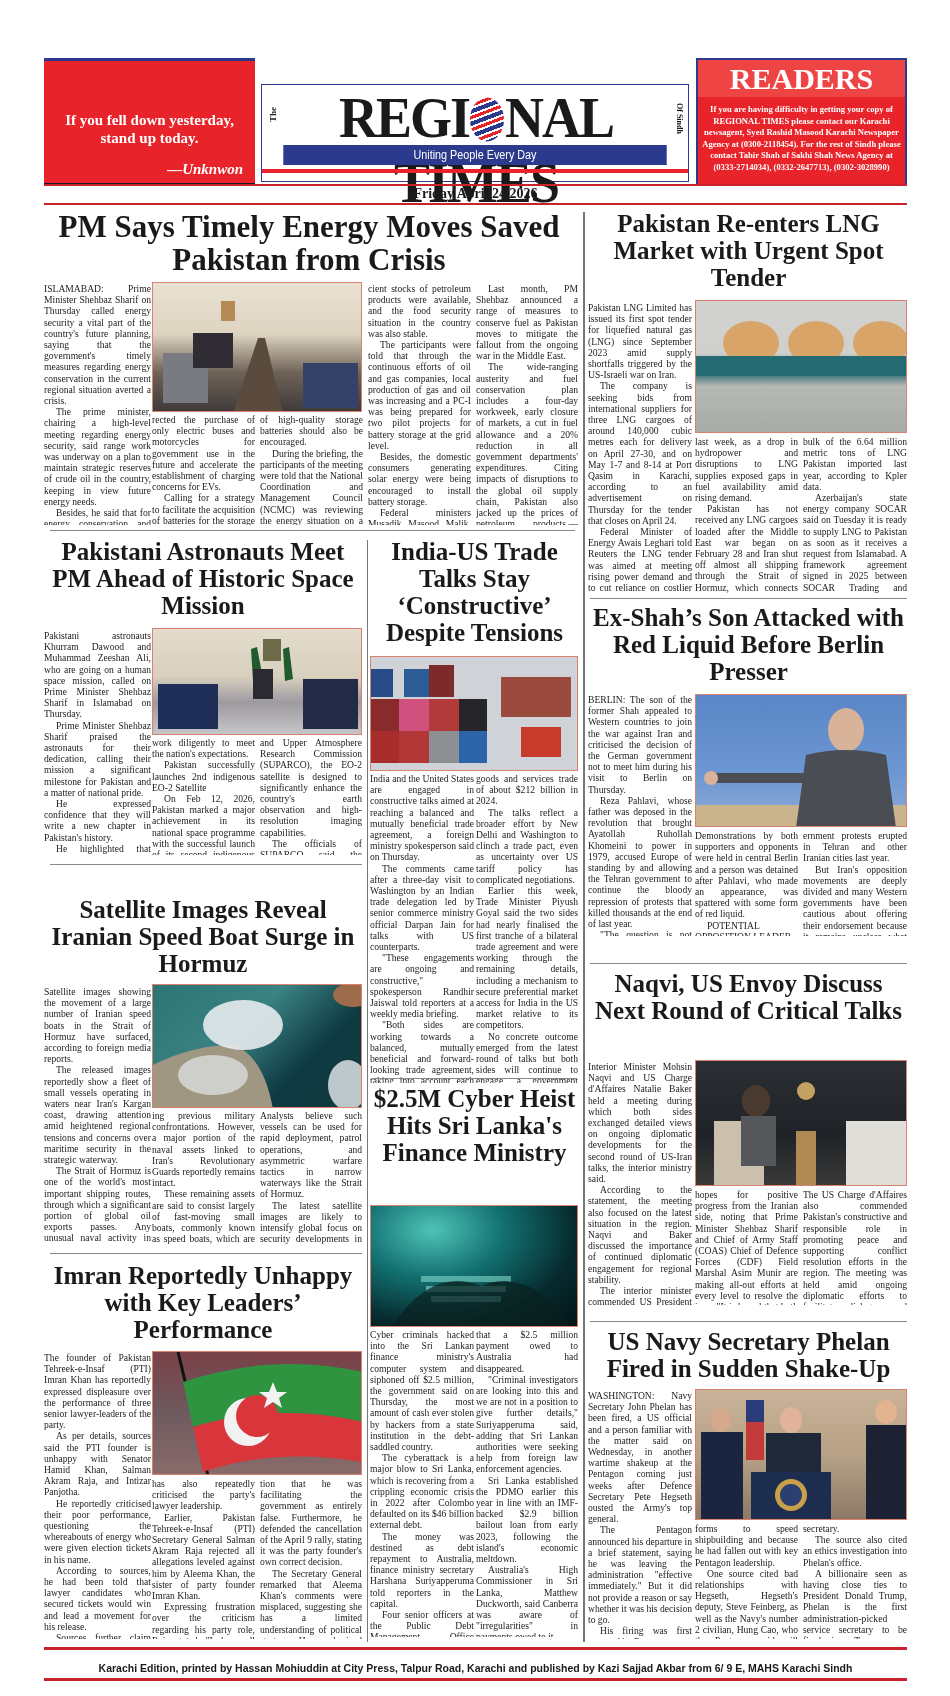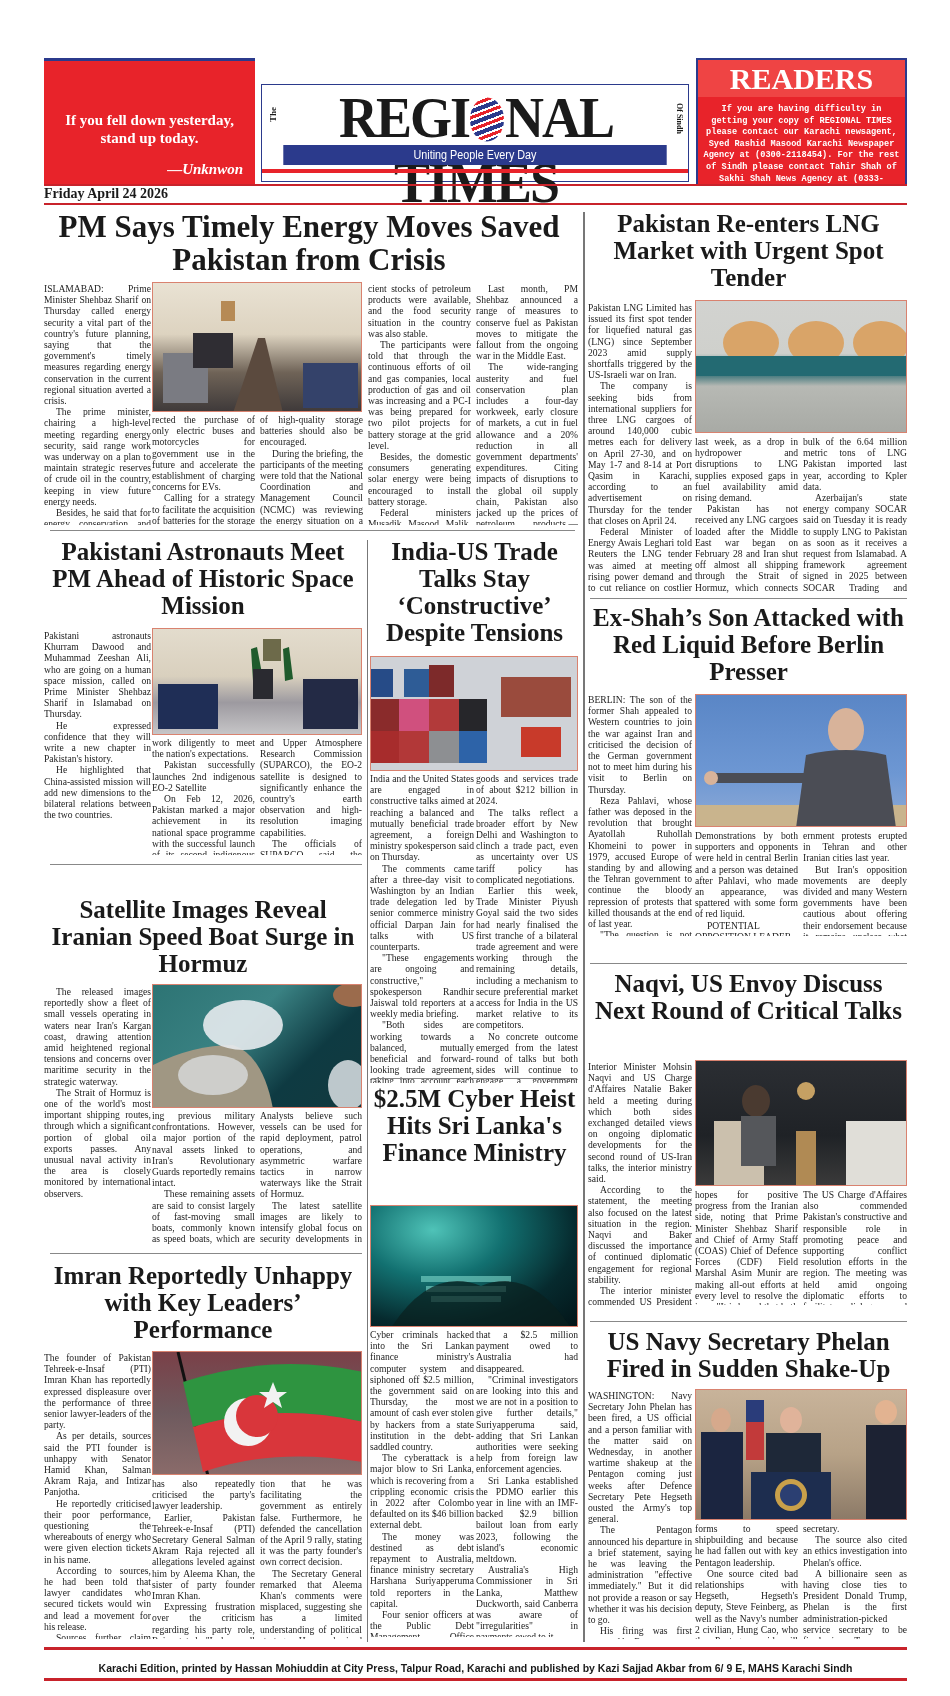--- a/index.html
+++ b/index.html
@@ -1,34 +1,34 @@
 <!DOCTYPE html>
 <html><head>
 <meta charset="utf-8">
 <style>
 *{box-sizing:border-box;margin:0;padding:0}
 html,body{width:950px;height:1696px;background:#fff;overflow:hidden}
 body{position:relative;font-family:"Liberation Serif","DejaVu Serif",serif;color:#1a1a1a}
 .abs{position:absolute}
 
-.quote-box{left:44px;top:58px;width:211px;height:128px;background:#e8232a;border-top:3px solid #2b3a8c;border-bottom:1px solid #0f172a;color:#fff;text-align:center;font-family:"Liberation Serif",serif;font-weight:bold}
+.quote-box{left:44px;top:58px;width:211px;height:128px;background:#e8232a;border-top:3px solid #2b3a8c;border-bottom:3px solid #0f172a;color:#fff;text-align:center;font-family:"Liberation Serif",serif;font-weight:bold}
 .quote-text{position:absolute;left:8px;right:8px;top:50px;font-size:15px;line-height:18px}
 .quote-author{position:absolute;right:12px;top:100px;font-size:15px;font-style:italic}
 .logo-box{left:261px;top:84px;width:428px;height:98px;border:1px solid #2b3a8c;background:#fff}
 .logo-the{position:absolute;left:6px;top:22px;font-size:9px;font-weight:bold;writing-mode:vertical-rl;transform:rotate(180deg)}
 .logo-main{position:absolute;left:14px;top:4px;width:400px;text-align:center;font-size:54px;font-weight:bold;letter-spacing:-2px;line-height:62px;transform:scaleY(1.05)}
 .logo-o{display:inline-block;width:34px;height:42px;border-radius:50%;vertical-align:-4px;background:repeating-linear-gradient(160deg,#2b3a8c 0 4px,#fff 4px 6px,#e8232a 6px 9px,#fff 9px 11px);margin:0 1px}
 .logo-ofsindh{position:absolute;right:4px;top:18px;font-size:8px;font-weight:bold;writing-mode:vertical-rl}
 .logo-tag{position:absolute;left:0;right:0;top:60px;height:20px;background:#2b3a8c;color:#fff;text-align:center;font-size:12px;line-height:20px;font-family:"Liberation Sans",sans-serif;transform:scaleX(0.9)}
 .logo-stripe{position:absolute;left:0;right:0;top:84px;height:4px;background:#e8232a}
 .readers-box{left:696px;top:58px;width:211px;height:128px;background:#e8232a;border:2px solid #2b3a8c}
 .readers-title{position:absolute;left:0;right:0;top:0;height:37px;background:#ef4444;color:#fff;text-align:center;font-size:30px;font-weight:bold;line-height:37px}
-.readers-text{position:absolute;left:4px;right:4px;top:44px;color:#fff;text-align:center;font-family:Liberation Mono, monospace;font-weight:bold;font-size:8.6px;line-height:11.6px}
+.readers-text{position:absolute;left:4px;right:4px;top:44px;color:#fff;text-align:center;font-family:Liberation Serif, serif;font-weight:bold;font-size:8.6px;line-height:11.6px}
 .rule-red{height:2px;background:#c8232b}
-.dateline{left:44px;top:186px;width:863px;font-size:14px;font-weight:bold;line-height:16px}
+.dateline{left:44px;top:186px;width:863px;text-align:center;font-size:14px;font-weight:bold;line-height:16px}
 
 .headline{position:absolute;text-align:center;font-weight:bold;color:#1a1a1a;line-height:1.08}
 .col{position:absolute;font-size:9.6px;line-height:11.2px;text-align:justify;color:#222;overflow:hidden;hyphens:auto}
 .col p{text-indent:12px}
 .col p.first{text-indent:0}
 .photo{position:absolute;border:1px solid #d9826f;overflow:hidden}
 .vrule{position:absolute;width:2px;background:#777}
 .hrule{position:absolute;height:1px;background:#888}
 .footer-rule{position:absolute;left:44px;width:863px;height:3px;background:#c8232b}
 .footer-text{position:absolute;left:44px;width:863px;top:1661px;text-align:center;font-family:"Liberation Sans",sans-serif;font-weight:bold;font-size:10.5px;line-height:14px}
@@ -130,20 +130,21 @@
       <p class="first">bulk of the 6.64 million metric tons of LNG Pakistan imported last year, according to Kpler data.</p>
       <p>Azerbaijan's state energy company SOCAR said on Tuesday it is ready to supply LNG to Pakistan as soon as it receives a request from Islamabad. A framework agreement signed in 2025 between SOCAR Trading and Pakistan LNG allows the South Asian buyer to buy cargoes under an accelerated procedure.—RT/Agency</p>
     </div>
   </div>
 <div class="hrule" style="left:590px;top:598px;width:317px"></div>
 
 <div class="headline" style="left:44px;top:538px;width:318px;font-size:25px">Pakistani Astronauts Meet PM Ahead of Historic Space Mission</div>
 <div class="col" style="left:44px;top:630px;width:107px;height:225px">
     <div>
       <p class="first">Pakistani astronauts Khurram Dawood and Muhammad Zeeshan Ali, who are going on a human space mission, called on Prime Minister Shehbaz Sharif in Islamabad on Thursday.</p>
+      <p>Prime Minister Shehbaz Sharif praised the astronauts for their dedication, calling their mission a significant milestone for Pakistan and a matter of national pride.</p>
       <p>He expressed confidence that they will write a new chapter in Pakistan's history.</p>
       <p>He highlighted that China-assisted mission will add new dimensions to the bilateral relations between the two countries.</p>
     </div>
   </div>
 <div class="photo" style="left:152px;top:628px;width:210px;height:107px;background:linear-gradient(180deg,#e3dccd 0%,#d9d0be 45%,#9d9aa0 70%,#c6c5c7 100%)">
   <svg width="210" height="107">
       <rect x="110" y="10" width="18" height="22" fill="#6d6a4a"></rect>
       <polygon points="98,20 104,18 110,50 100,52" fill="#1f5b2c"></polygon>
       <polygon points="130,20 136,18 140,50 132,52" fill="#1f5b2c"></polygon>
       <rect x="5" y="55" width="60" height="45" fill="#1f2e56"></rect>
@@ -229,20 +230,21 @@
     <div>
       <p class="first">ernment protests erupted in Tehran and other Iranian cities last year.</p>
       <p>But Iran's opposition movements are deeply divided and many Western governments have been cautious about offering their endorsement because it remains unclear what support he enjoys, almost half a century after his father's reign was overturned.—RT/Agency</p>
     </div>
   </div>
 <div class="hrule" style="left:590px;top:963px;width:317px"></div>
 
 <div class="headline" style="left:44px;top:896px;width:318px;font-size:25px">Satellite Images Reveal Iranian Speed Boat Surge in Hormuz</div>
 <div class="col" style="left:44px;top:986px;width:107px;height:258px">
     <div>
+      <p class="first">Satellite images showing the movement of a large number of Iranian speed boats in the Strait of Hormuz have surfaced, according to foreign media reports.</p>
       <p>The released images reportedly show a fleet of small vessels operating in waters near Iran's Kargan coast, drawing attention amid heightened regional tensions and concerns over maritime security in the strategic waterway.</p>
       <p>The Strait of Hormuz is one of the world's most important shipping routes, through which a significant portion of global oil exports passes. Any unusual naval activity in the area is closely monitored by international observers.</p>
     </div>
   </div>
 <div class="photo" style="left:152px;top:984px;width:210px;height:124px;background:linear-gradient(135deg,#2d7474 0%,#3a8283 40%,#0e3a42 70%,#123a3f 100%)">
   <svg width="210" height="124">
       <path d="M0 80 Q40 60 80 60 Q110 70 120 124 L0 124 Z" fill="#a09783"></path>
       <ellipse cx="90" cy="40" rx="40" ry="25" fill="#e7ebee" opacity="0.9"></ellipse>
       <ellipse cx="60" cy="90" rx="35" ry="20" fill="#e1e6e9" opacity="0.7"></ellipse>
       <ellipse cx="195" cy="100" rx="20" ry="25" fill="#e8ecef" opacity="0.8"></ellipse>

